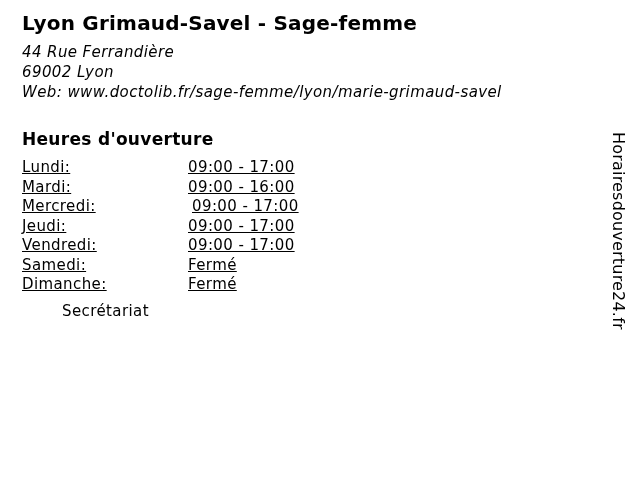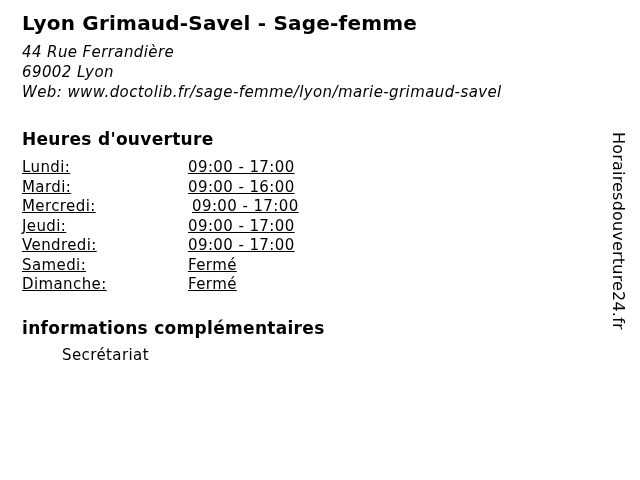--- a/index.html
+++ b/index.html
@@ -110,19 +110,18 @@
     <div class="hours-row">
       <span class="hours-day">Samedi:</span>
       <span class="hours-time">Fermé</span>
     </div>
     <div class="hours-row">
       <span class="hours-day">Dimanche:</span>
       <span class="hours-time">Fermé</span>
     </div>
   </div>
 
-  <h2 class="section-heading info-heading">informations complémentaires</h2>
 
   <div class="info-text">Secrétariat</div>
 
 </div>
 
 <div class="watermark">Horairesdouverture24.fr</div>
 
 </body></html>

